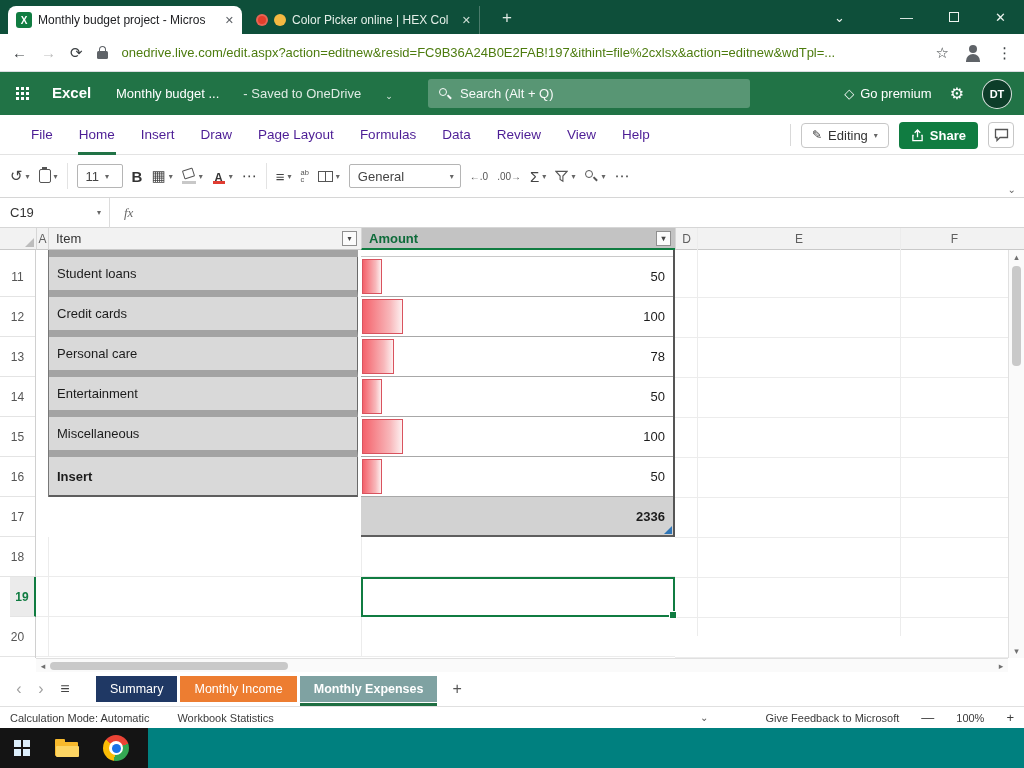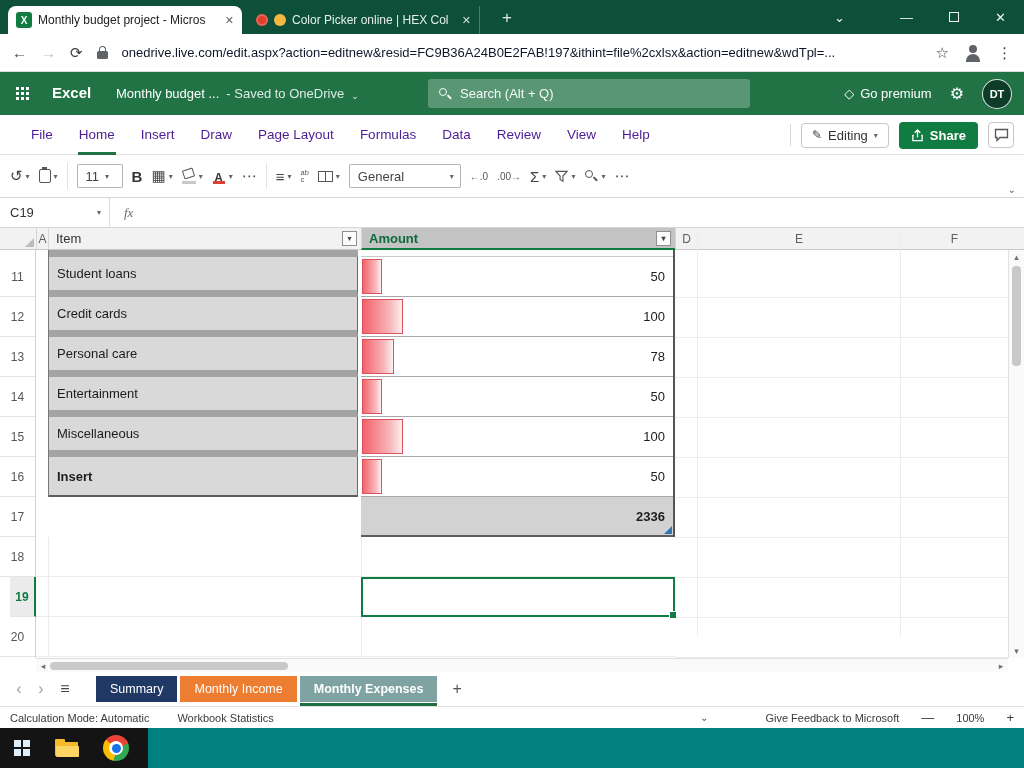--- a/index.html
+++ b/index.html
@@ -23,31 +23,31 @@
   .winctl .chev { margin-right:20px; }
   .maxbox { width:10px; height:10px; border:1.5px solid #eef5f0; }
 
   
   .addrbar { position:absolute; left:0; top:34px; width:1024px; height:38px; background:#fff; border-bottom:1px solid #dadce0; display:flex; align-items:center; padding:0 12px; gap:14px; }
   .nav-ic { font-size:15px; color:#3c4043; }
   .nav-ic.dis { color:#bdbdbd; }
   .lock { position:relative; width:11px; height:13px; flex:none; }
   .lock .arc { position:absolute; left:2px; top:0; width:7px; height:6px; border:1.5px solid #5f6368; border-bottom:none; border-radius:4px 4px 0 0; }
   .lock .body { position:absolute; left:0; top:5px; width:11px; height:8px; background:#5f6368; border-radius:1.5px; }
-  .url { flex:1; font-size:13px; color:#0f172a; white-space:nowrap; overflow:hidden; }
+  .url { flex:1; font-size:13px; color:#4d7c0f; white-space:nowrap; overflow:hidden; }
   .profile-ic { position:relative; width:20px; height:20px; flex:none; }
   .profile-ic .head { position:absolute; left:6px; top:2px; width:8px; height:8px; border-radius:50%; background:#5f6368; }
   .profile-ic .shou { position:absolute; left:3px; top:11px; width:14px; height:8px; border-radius:7px 7px 0 0; background:#5f6368; }
 
   
   .xhead { position:absolute; left:0; top:72px; width:1024px; height:43px; background:#217346; color:#fff; }
   .waffle { position:absolute; left:16px; top:15px; width:3px; height:3px; background:#fff;
     box-shadow:5px 0 #fff,10px 0 #fff,0 5px #fff,5px 5px #fff,10px 5px #fff,0 10px #fff,5px 10px #fff,10px 10px #fff; }
   .xapp { position:absolute; left:52px; top:12px; font-size:15px; font-weight:bold; }
-  .xtitle { position:absolute; left:116px; top:14px; font-size:13px; display:flex; gap:7px; align-items:flex-end; }
+  .xtitle { position:absolute; left:116px; top:14px; font-size:13px; display:flex; gap:24px; align-items:flex-end; }
   .xsaved { color:rgba(255,255,255,.85); }
   .xchev { font-size:9px; color:rgba(255,255,255,.85); }
   .xsearch { position:absolute; left:428px; top:7px; width:322px; height:29px; background:rgba(255,255,255,.25); border-radius:3px; display:flex; align-items:center; padding:0 10px; gap:8px; }
   .mag { position:relative; width:14px; height:14px; flex:none; }
   .mag .cir { position:absolute; left:1px; top:1px; width:8px; height:8px; border:1.5px solid rgba(255,255,255,.95); border-radius:50%; }
   .mag .hnd { position:absolute; left:9px; top:9px; width:5px; height:1.5px; background:rgba(255,255,255,.95); transform:rotate(45deg); }
   .xsearch .ph { font-size:13px; color:rgba(255,255,255,.95); }
   .xright { position:absolute; right:12px; top:0; height:43px; display:flex; align-items:center; gap:18px; }
   .premium { display:flex; align-items:center; gap:6px; font-size:13px; }
   .diamond { font-size:13px; }

